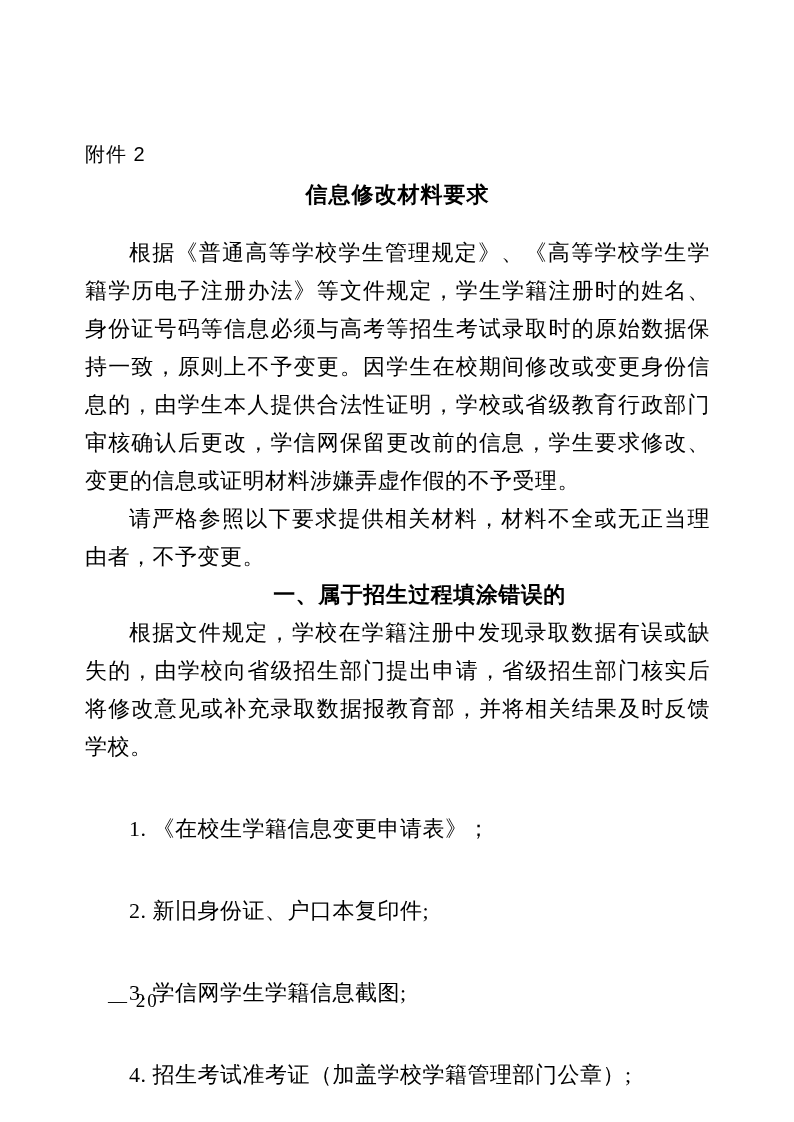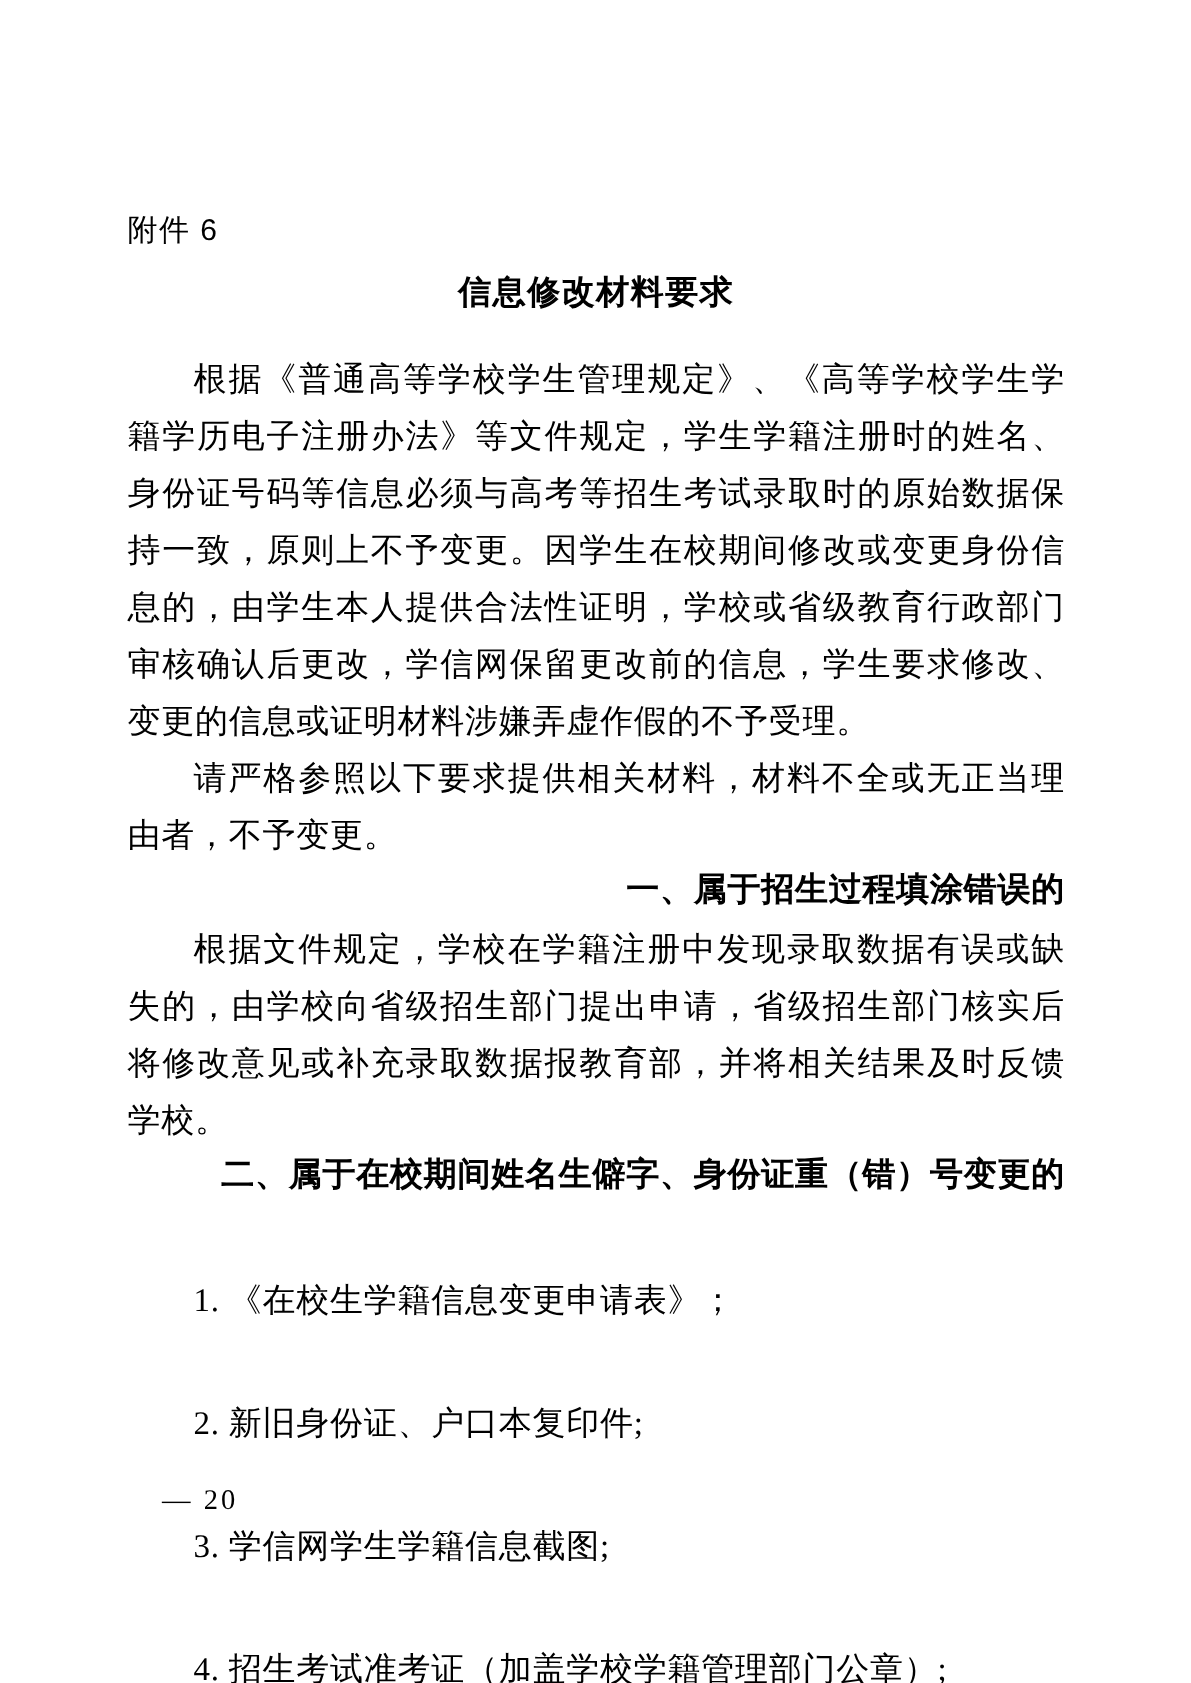--- a/index.html
+++ b/index.html
@@ -40,51 +40,50 @@
   }
   .doc-body .para {
     font-size: 22px;
     line-height: 38px;
     text-align: justify;
     text-indent: 2em;
     margin: 0;
     letter-spacing: 0.5px;
   }
   .doc-body .para.heading {
-    font-family: Liberation Mono, monospace;
+    font-family: Liberation Serif, serif;
     font-weight: bold;
-    text-align: right;
+    text-align: center;
     letter-spacing: 0.5px;
   }
   .doc-body .para.list {
     text-align: left;
     margin-top: 44px;
   }
   .page-footer {
     position: absolute;
     left: 108px;
     top: 989px;
     font-size: 19px;
     line-height: 24px;
     letter-spacing: 2px;
   }
 </style>
 </head>
 <body>
 
 <div class="page">
   <div class="content">
-    <div class="attachment-label">附件 6</div>
+    <div class="attachment-label">附件 2</div>
     <div class="doc-title">信息修改材料要求</div>
     <div class="doc-body">
         <p class="para body">根据《普通高等学校学生管理规定》、《高等学校学生学籍学历电子注册办法》等文件规定，学生学籍注册时的姓名、身份证号码等信息必须与高考等招生考试录取时的原始数据保持一致，原则上不予变更。因学生在校期间修改或变更身份信息的，由学生本人提供合法性证明，学校或省级教育行政部门审核确认后更改，学信网保留更改前的信息，学生要求修改、变更的信息或证明材料涉嫌弄虚作假的不予受理。</p>
         <p class="para body">请严格参照以下要求提供相关材料，材料不全或无正当理由者，不予变更。</p>
         <p class="para heading">一、属于招生过程填涂错误的</p>
         <p class="para body">根据文件规定，学校在学籍注册中发现录取数据有误或缺失的，由学校向省级招生部门提出申请，省级招生部门核实后将修改意见或补充录取数据报教育部，并将相关结果及时反馈学校。</p>
-        <p class="para heading">二、属于在校期间姓名生僻字、身份证重（错）号变更的</p>
         <p class="para list">1. 《在校生学籍信息变更申请表》；</p>
         <p class="para list">2. 新旧身份证、户口本复印件;</p>
         <p class="para list">3. 学信网学生学籍信息截图;</p>
         <p class="para list">4. 招生考试准考证（加盖学校学籍管理部门公章）;</p>
       </div>
   </div>
   <div class="page-footer">
     <span>— 20</span>
   </div>
 </div>

